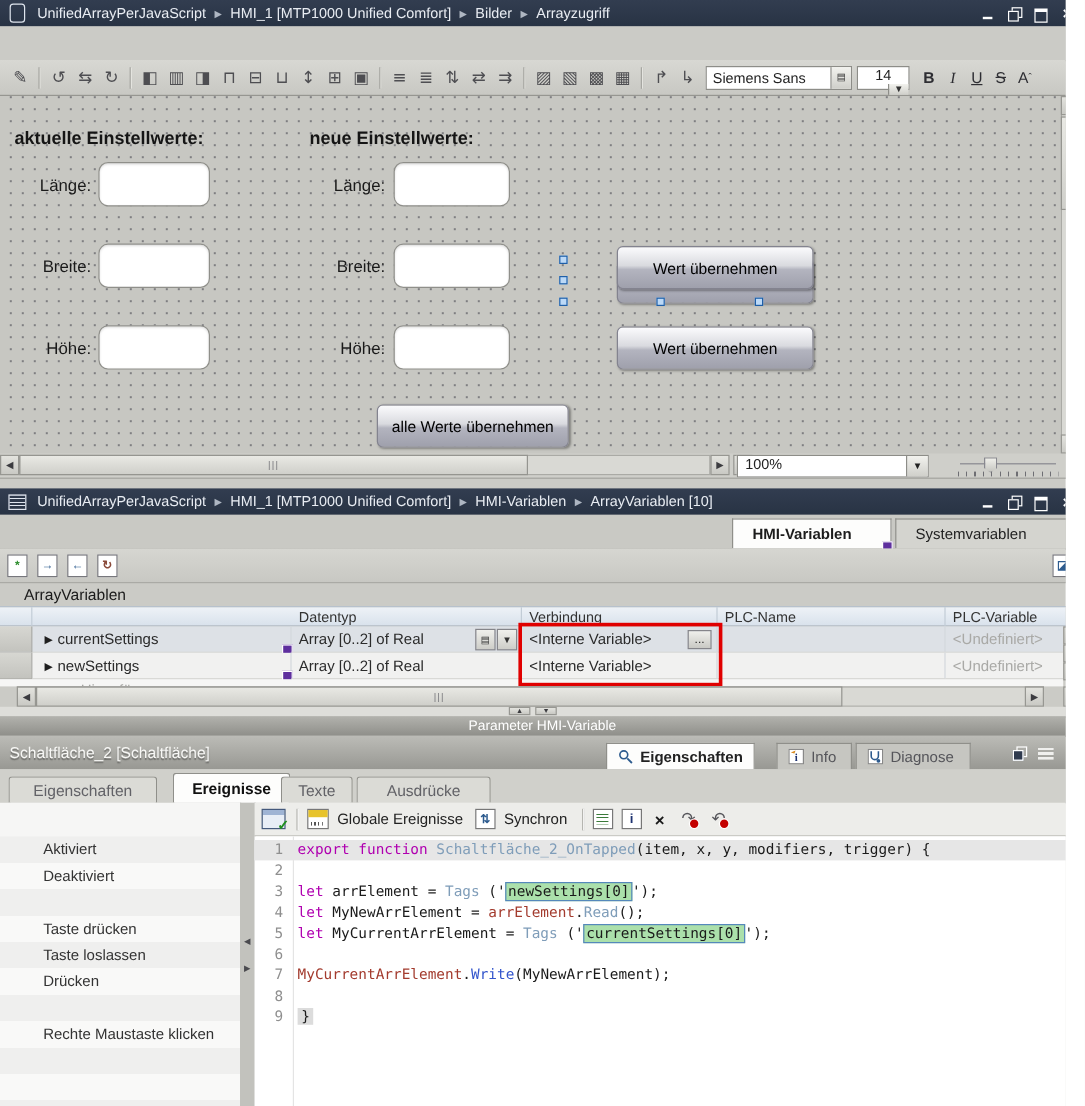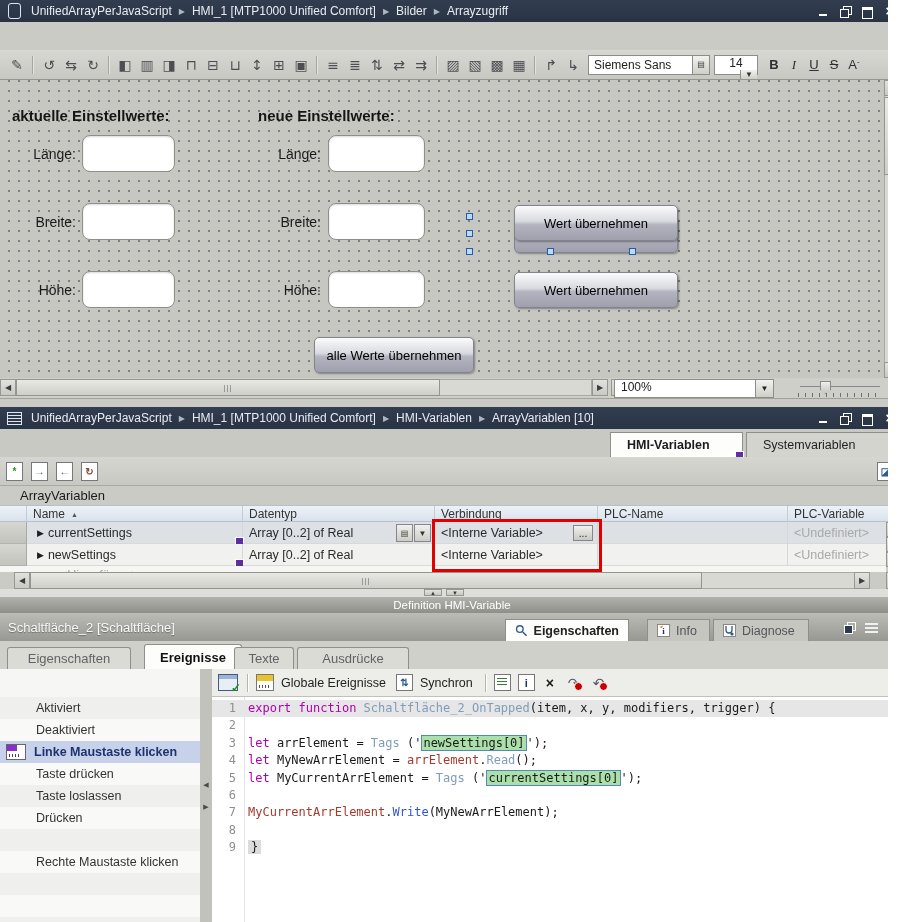--- a/index.html
+++ b/index.html
@@ -352,24 +352,20 @@
         <span class="pageicon" style="color: rgb(138, 74, 58);">↻</span>
       </span>
     <span class="pageicon" style="margin-left:auto;margin-right:10px;color:#2d5b8e;">◪</span>
   </div>
 
   <div class="vtitle">ArrayVariablen</div>
 
   <div class="vtable">
     <div class="vhead">
       <div class="vhcell" style="left:0;width:27px;"></div>
-      <div class="vhcell" style="left:27px;width:216px;">
-        <span>Name</span>
-          <span class="sortarrow">▲</span>
-      </div>
       <div class="vhcell" style="left:243px;width:192px;">Datentyp</div>
       <div class="vhcell" style="left:435px;width:163px;">Verbindung</div>
       <div class="vhcell" style="left:598px;width:190px;">PLC-Name</div>
       <div class="vhcell" style="left:788px;width:116px;border-right:none;">PLC-Variable</div>
     </div>
 
     <div class="vrow r0" style="top:17px;">
       <div class="vrowhdr"></div>
       <div class="vcell" style="left:27px;width:216px;">
         <span class="tagicon"></span>
@@ -416,21 +412,21 @@
     <div class="sbox" style="left:14px;top:67px;width:16px;height:17px;">◀</div>
     <div class="sthumb" style="left:30px;top:67px;width:672px;height:17px;">|||</div>
     <div class="sbox" style="left:854px;top:67px;width:16px;height:17px;">▶</div>
     <div class="sbox" style="left:886px;top:67px;width:18px;height:17px;">▼</div>
   </div>
 
   <div class="splitstrip">
     <div class="sbox" style="left:424px;top:0;">▲</div>
     <div class="sbox" style="left:446px;top:0;">▼</div>
   </div>
-  <div class="parambar">Definition HMI-Variable</div>
+  <div class="parambar">Parameter HMI-Variable</div>
 
   <div class="prophead">
     <span class="proptitle">Schaltfläche_2 [Schaltfläche]</span>
     <div class="ptab active" style="left:505px;width:124px;">
       <svg width="13" height="13" viewBox="0 0 13 13">
           <circle cx="5" cy="5" r="3.4" fill="none" stroke="#2d5b8e" stroke-width="1.4"></circle>
           <line x1="8" y1="8" x2="12" y2="12" stroke="#2d5b8e" stroke-width="1.6"></line>
         </svg>
       <span>Eigenschaften</span>
     </div>
@@ -465,24 +461,20 @@
   </div>
 
   <div class="evpanel">
     <div class="evlist" id="evlist">
       <div class="evstripes"></div>
     <div class="evrow" style="top: 28px;">
           <span class="evlabel">Aktiviert</span>
         </div>
         <div class="evrow" style="top: 50px;">
           <span class="evlabel">Deaktiviert</span>
-        </div>
-        <div class="evrow sel" style="top: 72px;">
-          <span class="evicon"></span>
-          <span class="evlabel">Linke Maustaste klicken</span>
         </div>
         <div class="evrow" style="top: 94px;">
           <span class="evlabel">Taste drücken</span>
         </div>
         <div class="evrow" style="top: 116px;">
           <span class="evlabel">Taste loslassen</span>
         </div>
         <div class="evrow" style="top: 138px;">
           <span class="evlabel">Drücken</span>
         </div>

